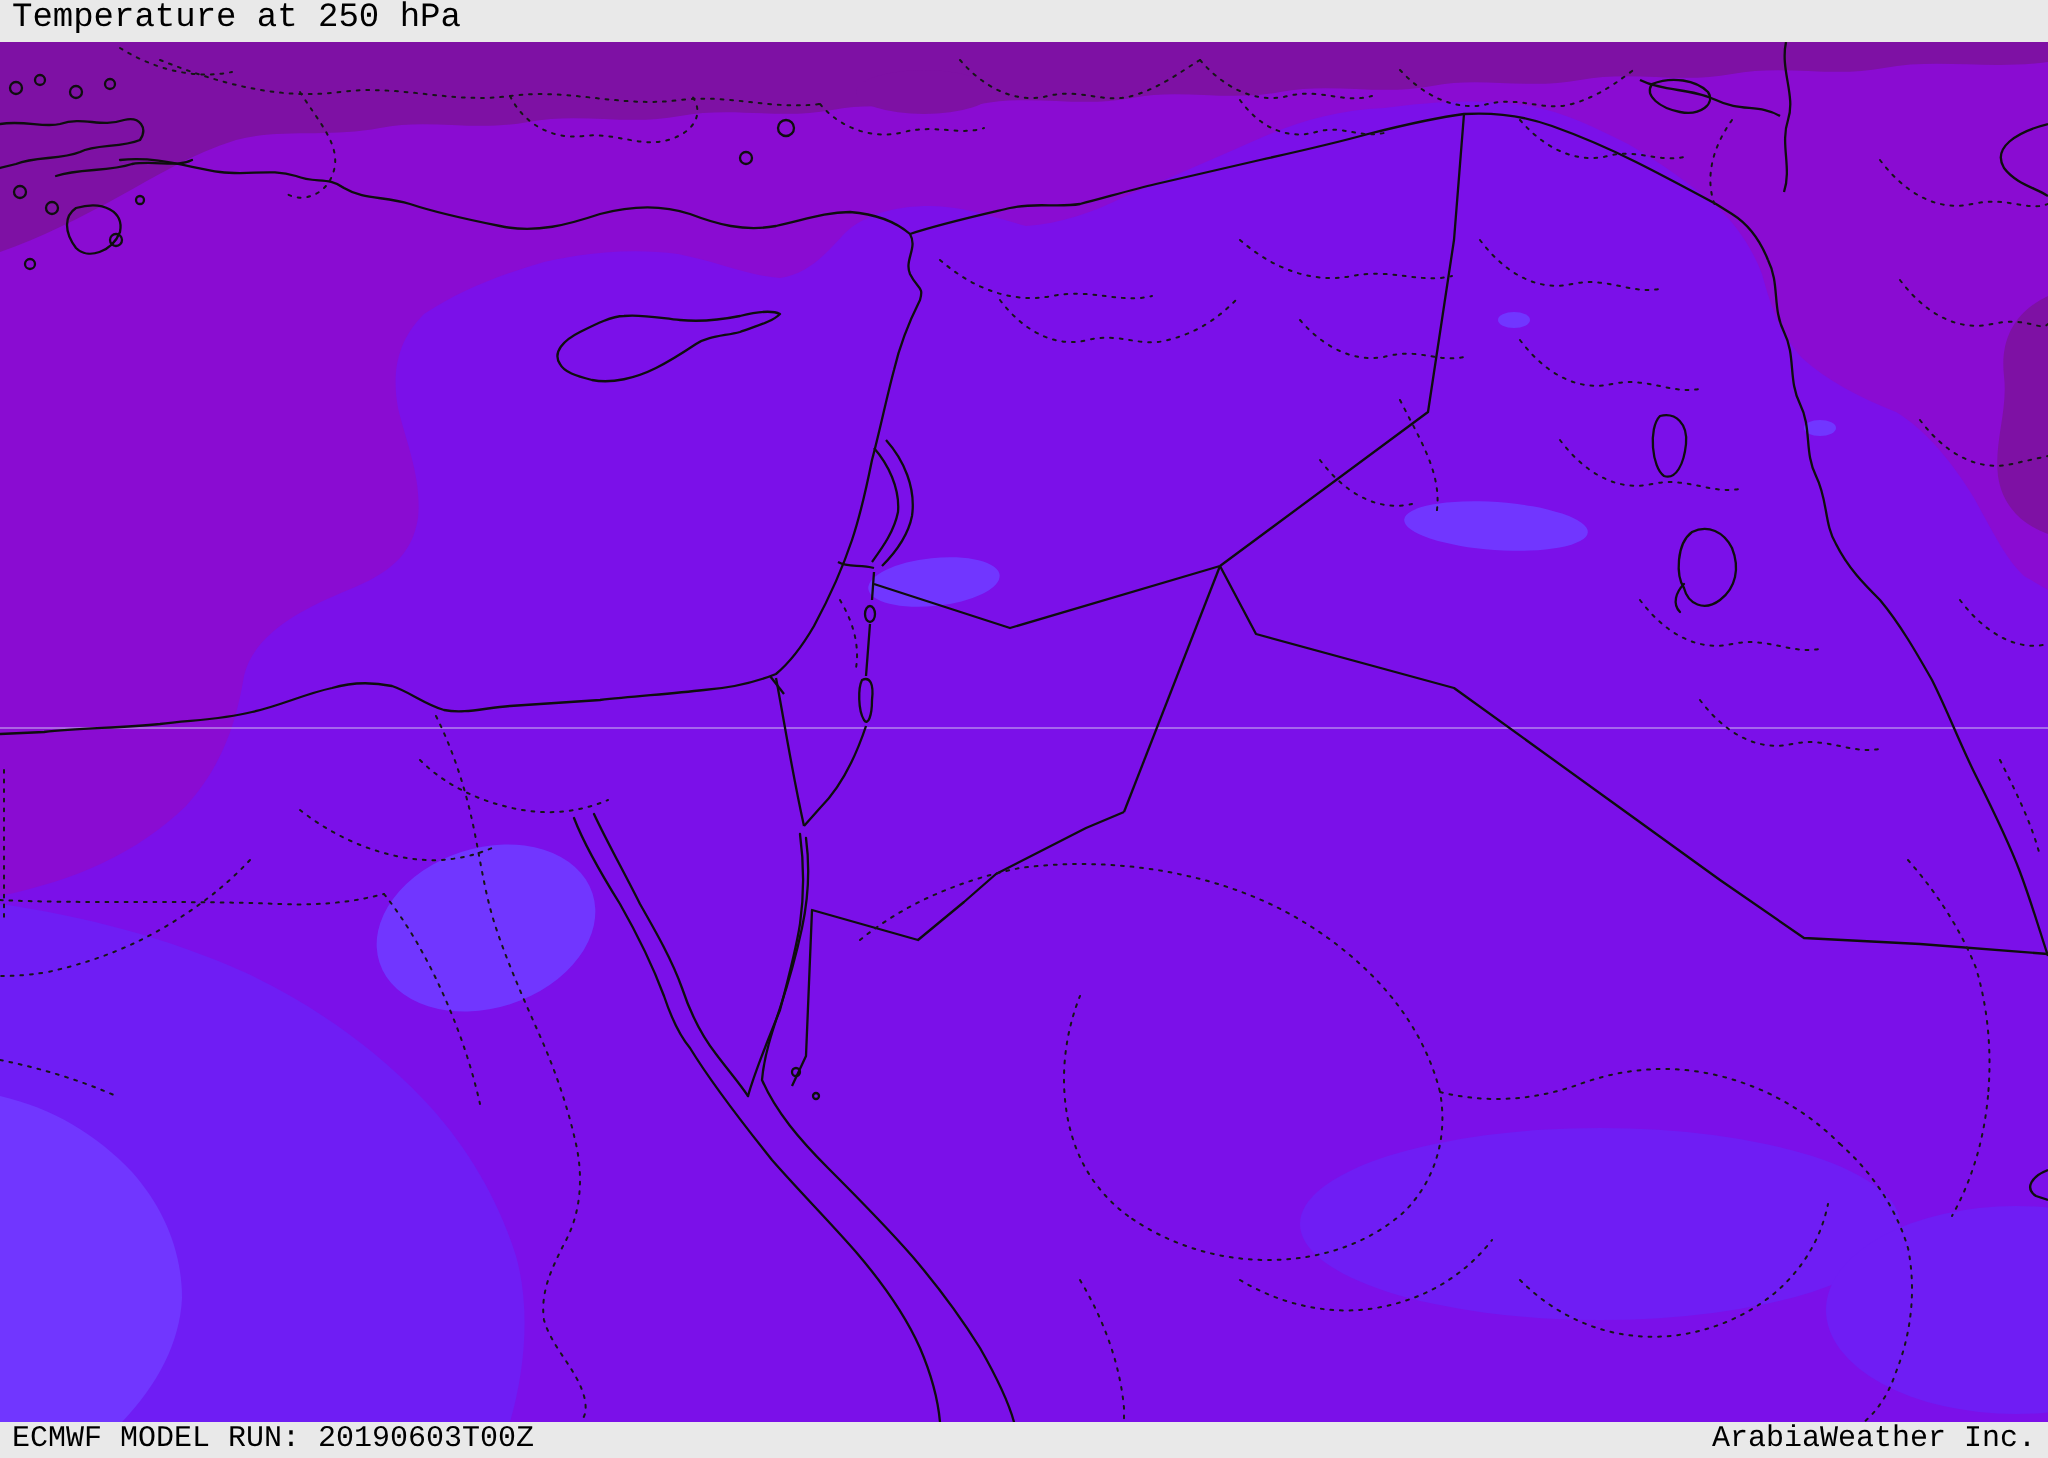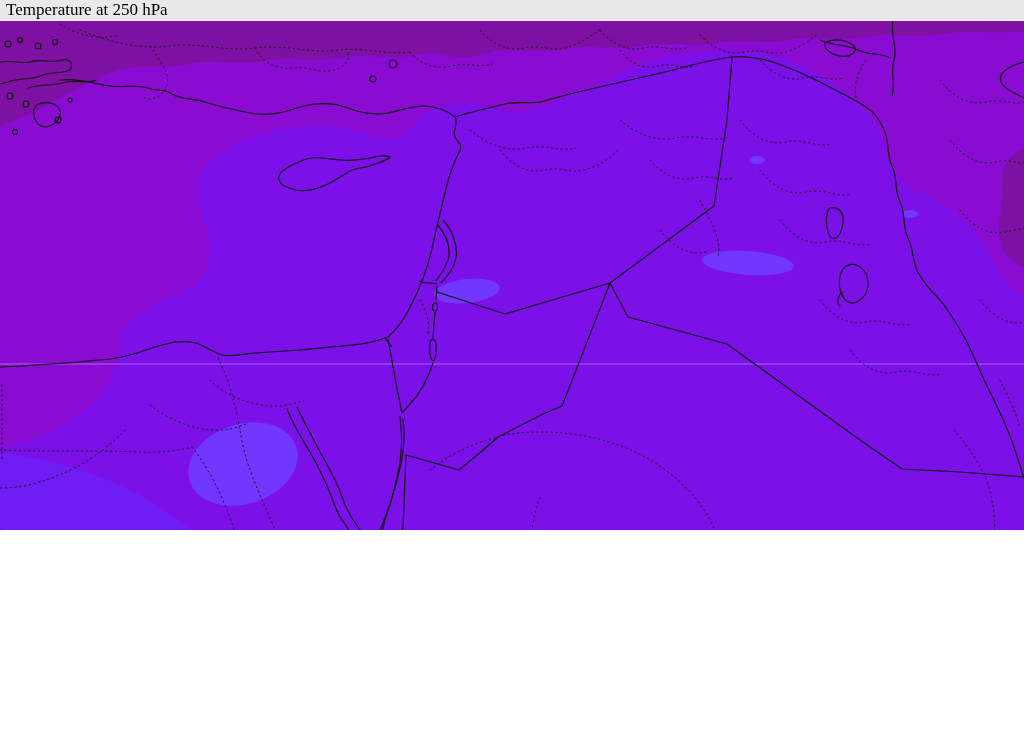--- a/index.html
+++ b/index.html
@@ -1,17 +1,17 @@
 <!DOCTYPE html>
 <html><head>
 <meta charset="utf-8">
 <style>
   html,body{margin:0;padding:0;background:#fff;}
-  #stage{position:relative;width:1024px;height:530px;overflow:hidden;
-         font-family:Liberation Serif, serif;}
+  #stage{position:relative;width:1024px;height:729px;overflow:hidden;
+         font-family:Liberation Mono, monospace;}
   .bar{position:absolute;left:0;width:1024px;background:#E9E9E9;color:#000;
        display:flex;justify-content:space-between;align-items:flex-start;
        box-sizing:border-box;padding:0 6px;overflow:hidden;}
   #topbar{top:0;height:21px;font-size:17px;line-height:20px;}
   #bottombar{top:711px;height:18px;font-size:15px;line-height:17px;}
   #mapwrap{position:absolute;top:21px;left:0;width:1024px;height:690px;}
   svg{display:block;}
   .coast{fill:none;stroke-width:1.15;stroke-linecap:round;stroke-linejoin:round;}
   .cborder{fill:none;stroke-width:1.15;stroke-linejoin:round;}
   .adm{fill:none;stroke-width:1;stroke-dasharray:1.4 3.4;stroke-linecap:round;}
@@ -181,14 +181,18 @@
       <path d="M1000,380 C1008,396 1016,412 1020,428"></path>
       <path d="M60,24 C76,34 96,40 116,36"></path>
     </g>
   </svg>
   </div>
 
   <div id="topbar" class="bar">
     <span>Temperature at 250 hPa</span>
   </div>
 
+  <div id="bottombar" class="bar">
+    <span>ECMWF MODEL RUN: 20190603T00Z</span>
+    <span>ArabiaWeather Inc.</span>
+  </div>
 
 </div>
 
 </body></html>

